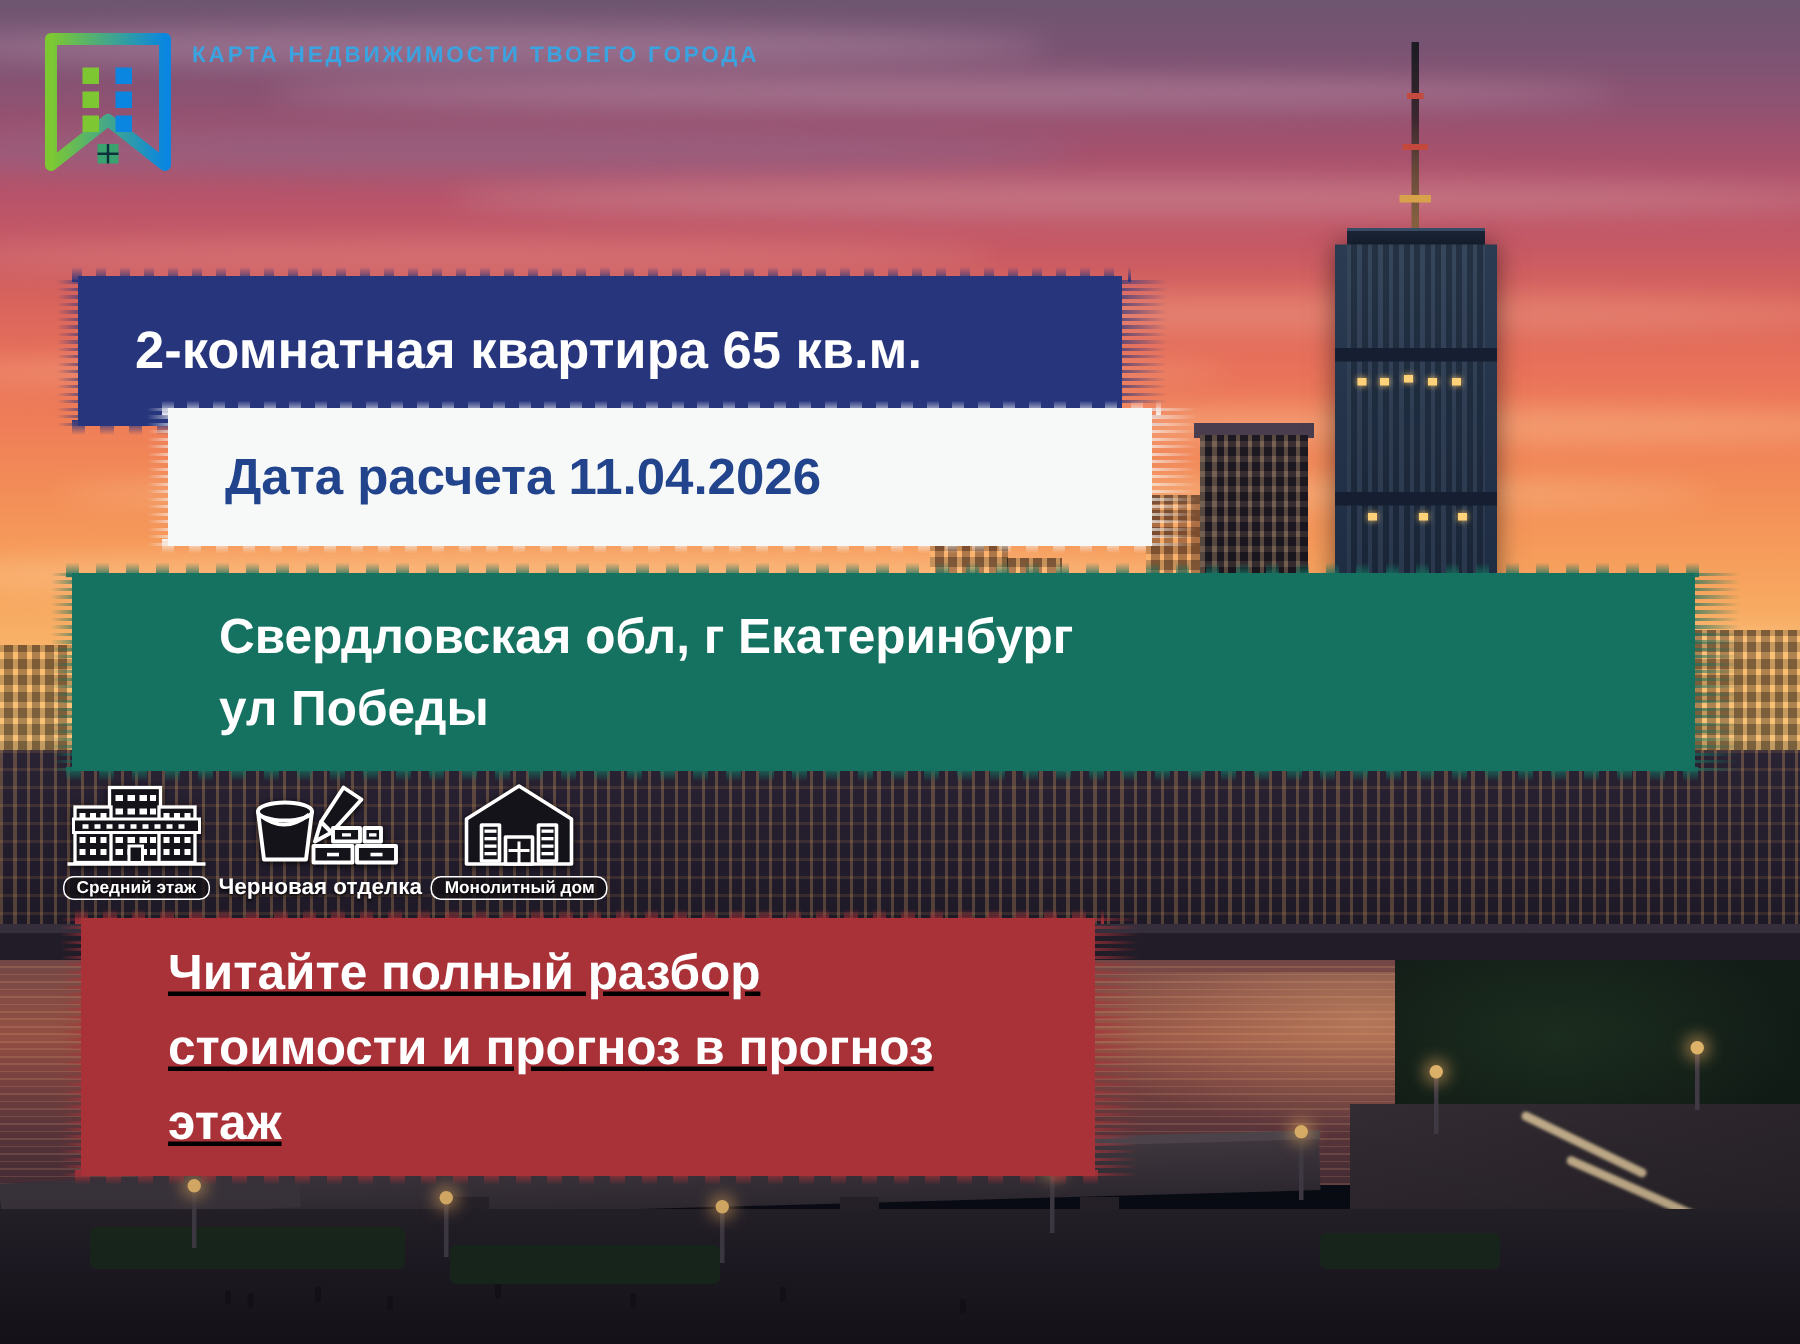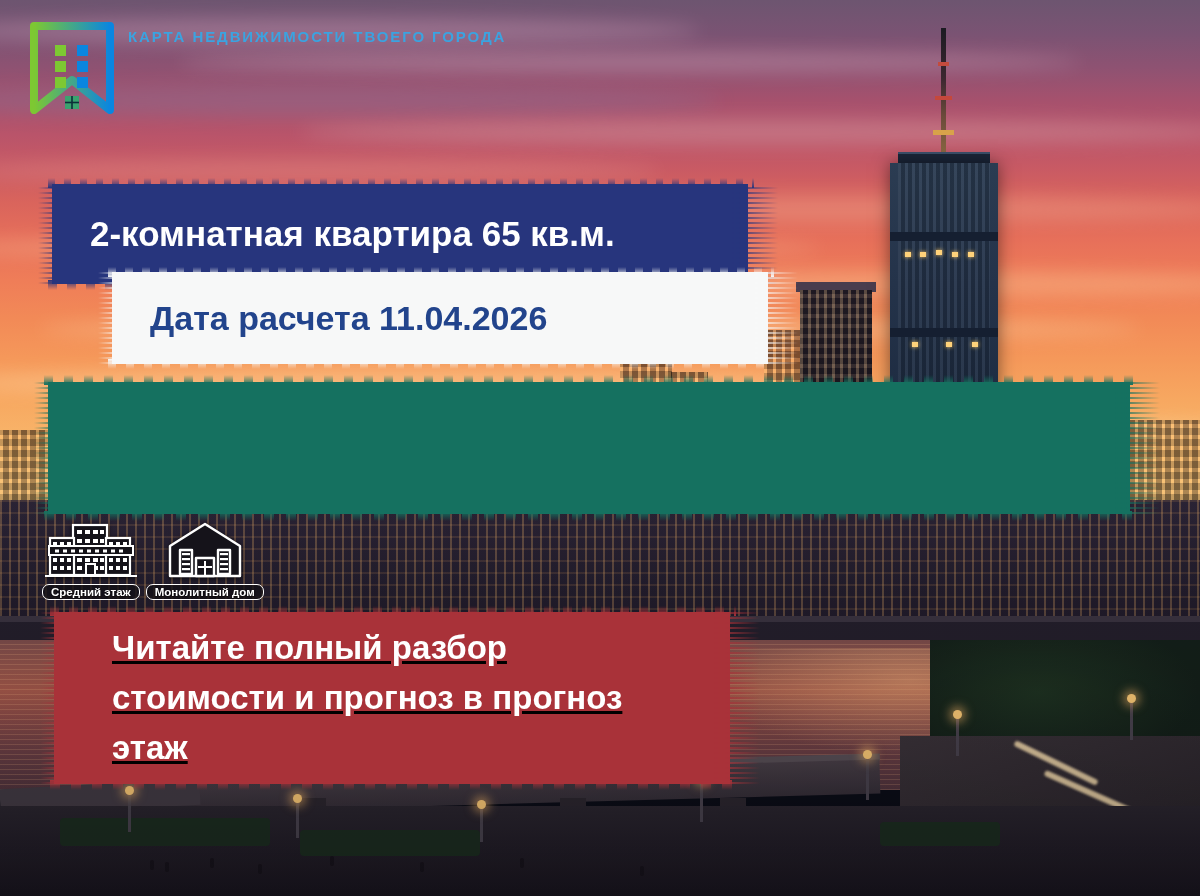--- a/index.html
+++ b/index.html
@@ -383,20 +383,24 @@
     <div class="bnr-txt">Дата расчета 11.04.2026</div>
   </div>
 
   <div class="banner" id="banner3">
     <div class="stroke">
       <div class="frayT"></div>
         <div class="edgeL"></div>
         <div class="body"></div>
         <div class="edgeR"></div>
         <div class="frayB"></div>
+    </div>
+    <div class="bnr-txt">
+      <div>Свердловская обл, г Екатеринбург</div>
+      <div>ул Победы</div>
     </div>
   </div>
 
   <div class="badges">
 
     <div class="badge">
       <svg class="badge-ico" width="96" height="62" viewBox="0 0 96 62">
         <g fill="none" stroke="#ffffff" stroke-width="2.2">
           <rect x="30" y="5" width="34" height="50" fill="#15131a"></rect>
           <rect x="7" y="18" width="24" height="37" fill="#15131a"></rect>
@@ -455,20 +459,42 @@
             <rect x="52" y="29.5" width="4" height="3"></rect>
           <rect x="60" y="29.5" width="4" height="3"></rect>
             <rect x="68" y="29.5" width="4" height="3"></rect>
             <rect x="76" y="29.5" width="4" height="3"></rect>
         </g>
         <rect x="43" y="44" width="9" height="11" fill="#15131a" stroke="#ffffff" stroke-width="2"></rect>
       </svg>
       <div class="badge-lbl">Средний этаж</div>
     </div>
 
+    <div class="badge">
+      <svg class="badge-ico" width="112" height="62" viewBox="0 0 112 62">
+        <g fill="#15131a" stroke="#ffffff" stroke-width="2.6" stroke-linejoin="round">
+          <path d="M14 22 H50 L46 54 H18 Z"></path>
+          <ellipse cx="32" cy="22" rx="18" ry="6"></ellipse>
+          <path d="M16 25 q16 12 32 -1" fill="none" stroke-width="2.4"></path>
+          <path d="M71 6 L83 14 L63 36 L56 29 Z"></path>
+          <path d="M56 29 L63 36 L52 42 Z"></path>
+          <rect x="64" y="33" width="18" height="9"></rect>
+          <rect x="85" y="33" width="11" height="9"></rect>
+          <rect x="51" y="45" width="26" height="11"></rect>
+          <rect x="80" y="45" width="26" height="11"></rect>
+        </g>
+        <g fill="#ffffff">
+          <rect x="70" y="36.5" width="6" height="2.2"></rect>
+          <rect x="88" y="36.5" width="5" height="2.2"></rect>
+          <rect x="60" y="49.5" width="8" height="2.4"></rect>
+          <rect x="89" y="49.5" width="8" height="2.4"></rect>
+        </g>
+      </svg>
+      <div class="badge-lbl plain">Черновая отделка</div>
+    </div>
 
     <div class="badge">
       <svg class="badge-ico" width="86" height="62" viewBox="0 0 86 62">
         <g fill="#15131a" stroke="#ffffff" stroke-width="2.4" stroke-linejoin="round">
           <path d="M43 4 L78 26 V56 H8 V26 Z"></path>
           <rect x="18" y="30" width="12" height="24"></rect>
           <rect x="56" y="30" width="12" height="24"></rect>
           <rect x="34" y="38" width="18" height="18"></rect>
         </g>
         <g fill="#ffffff">

